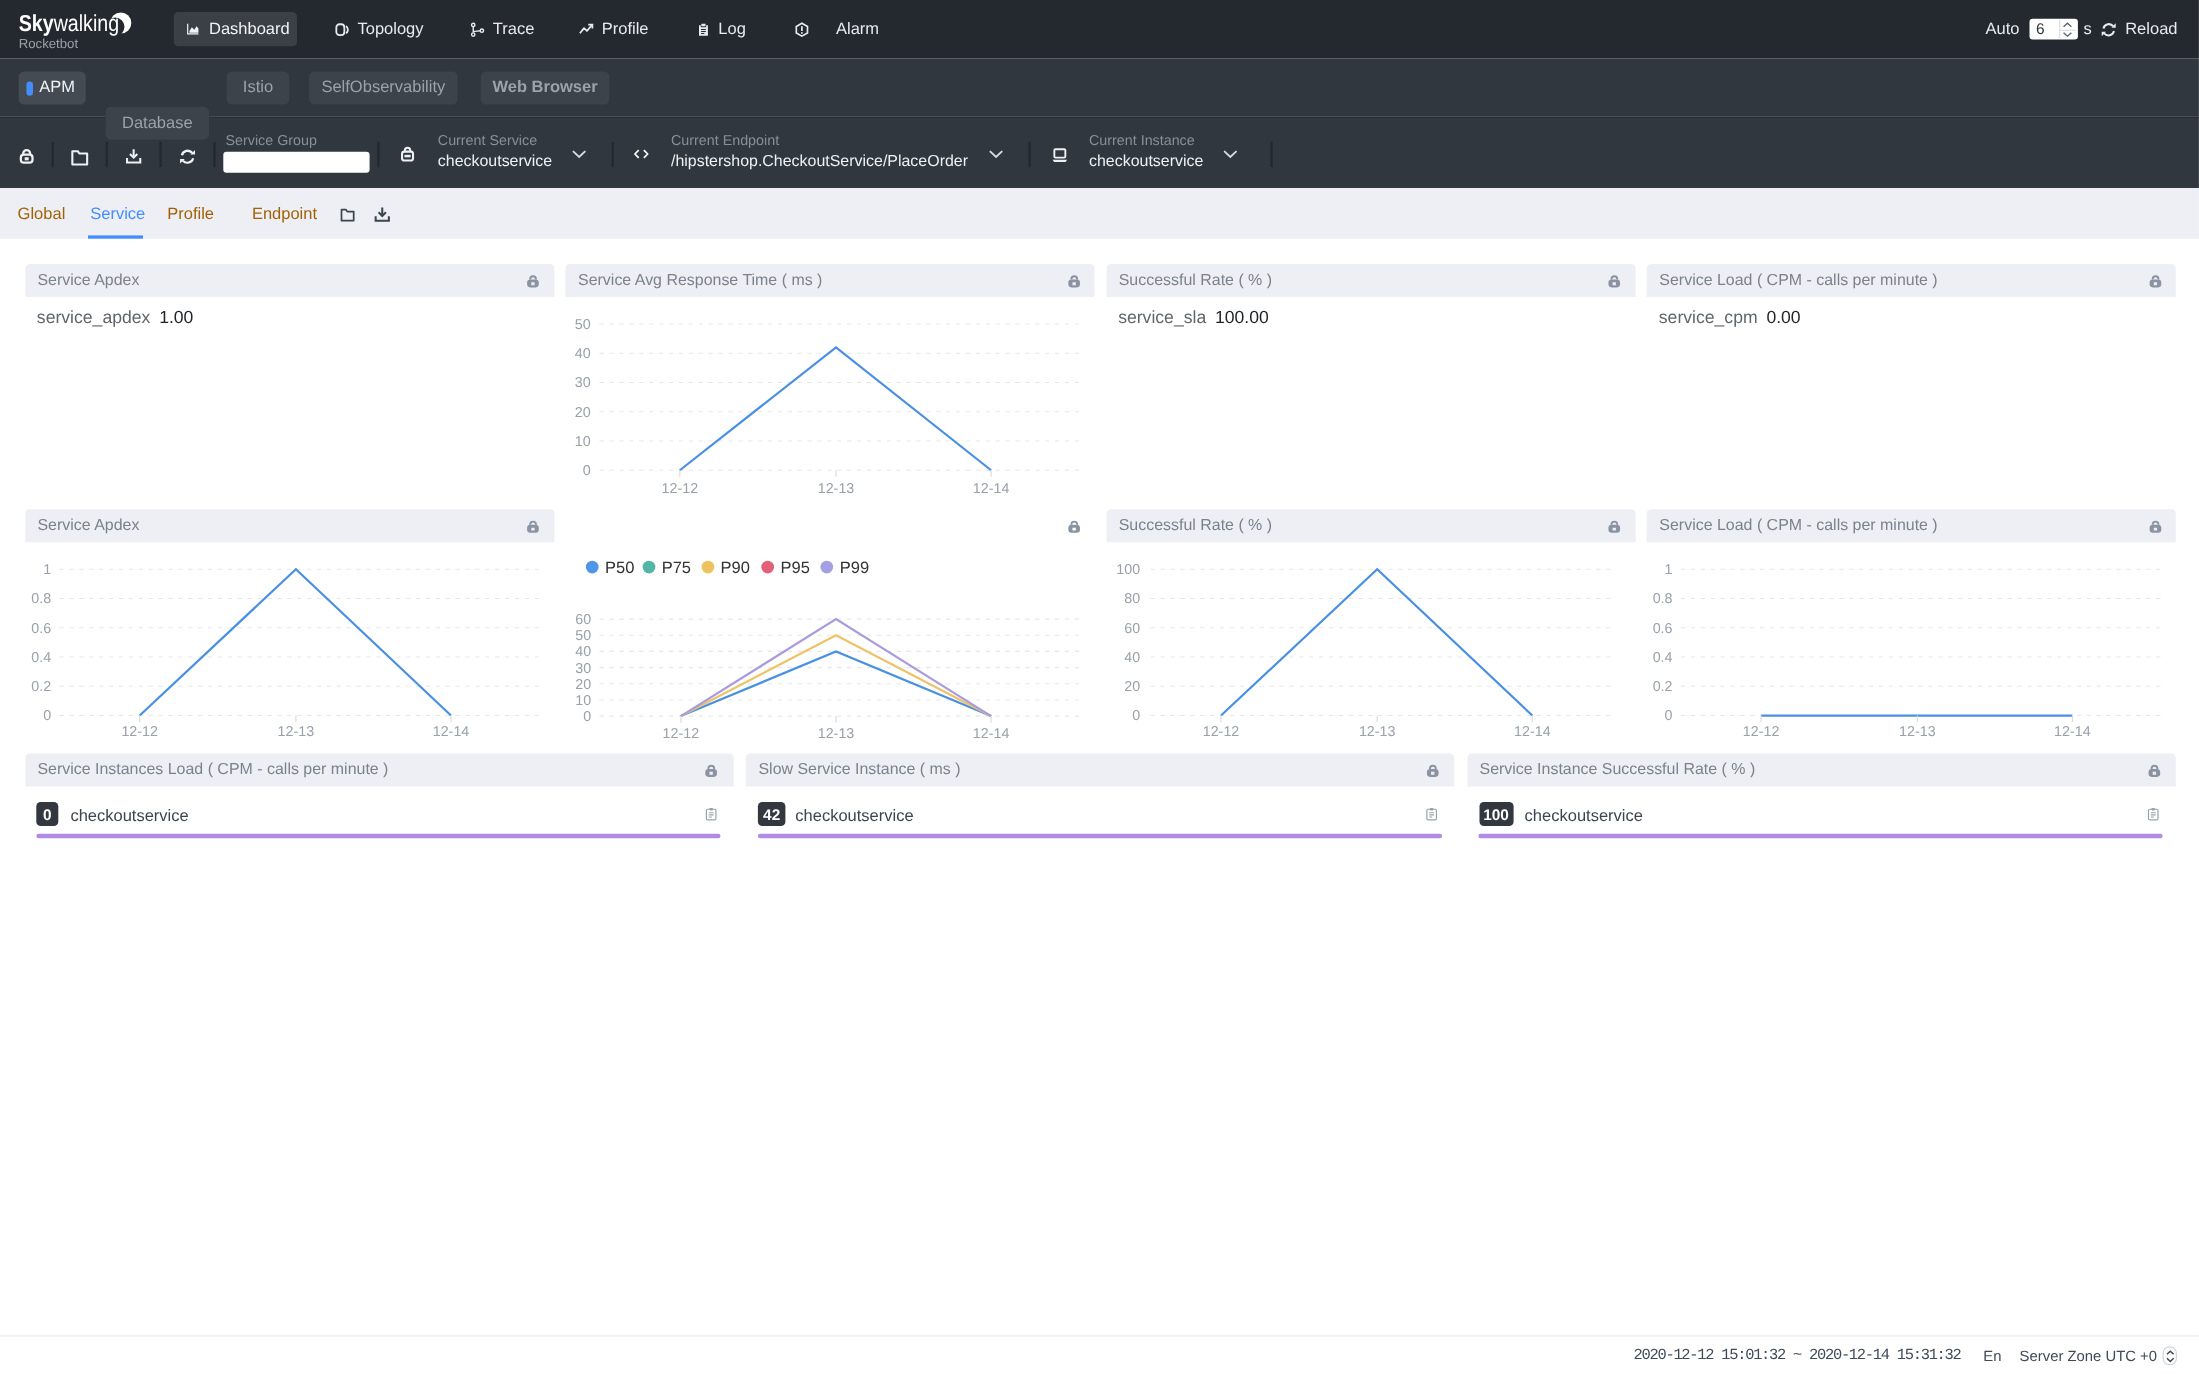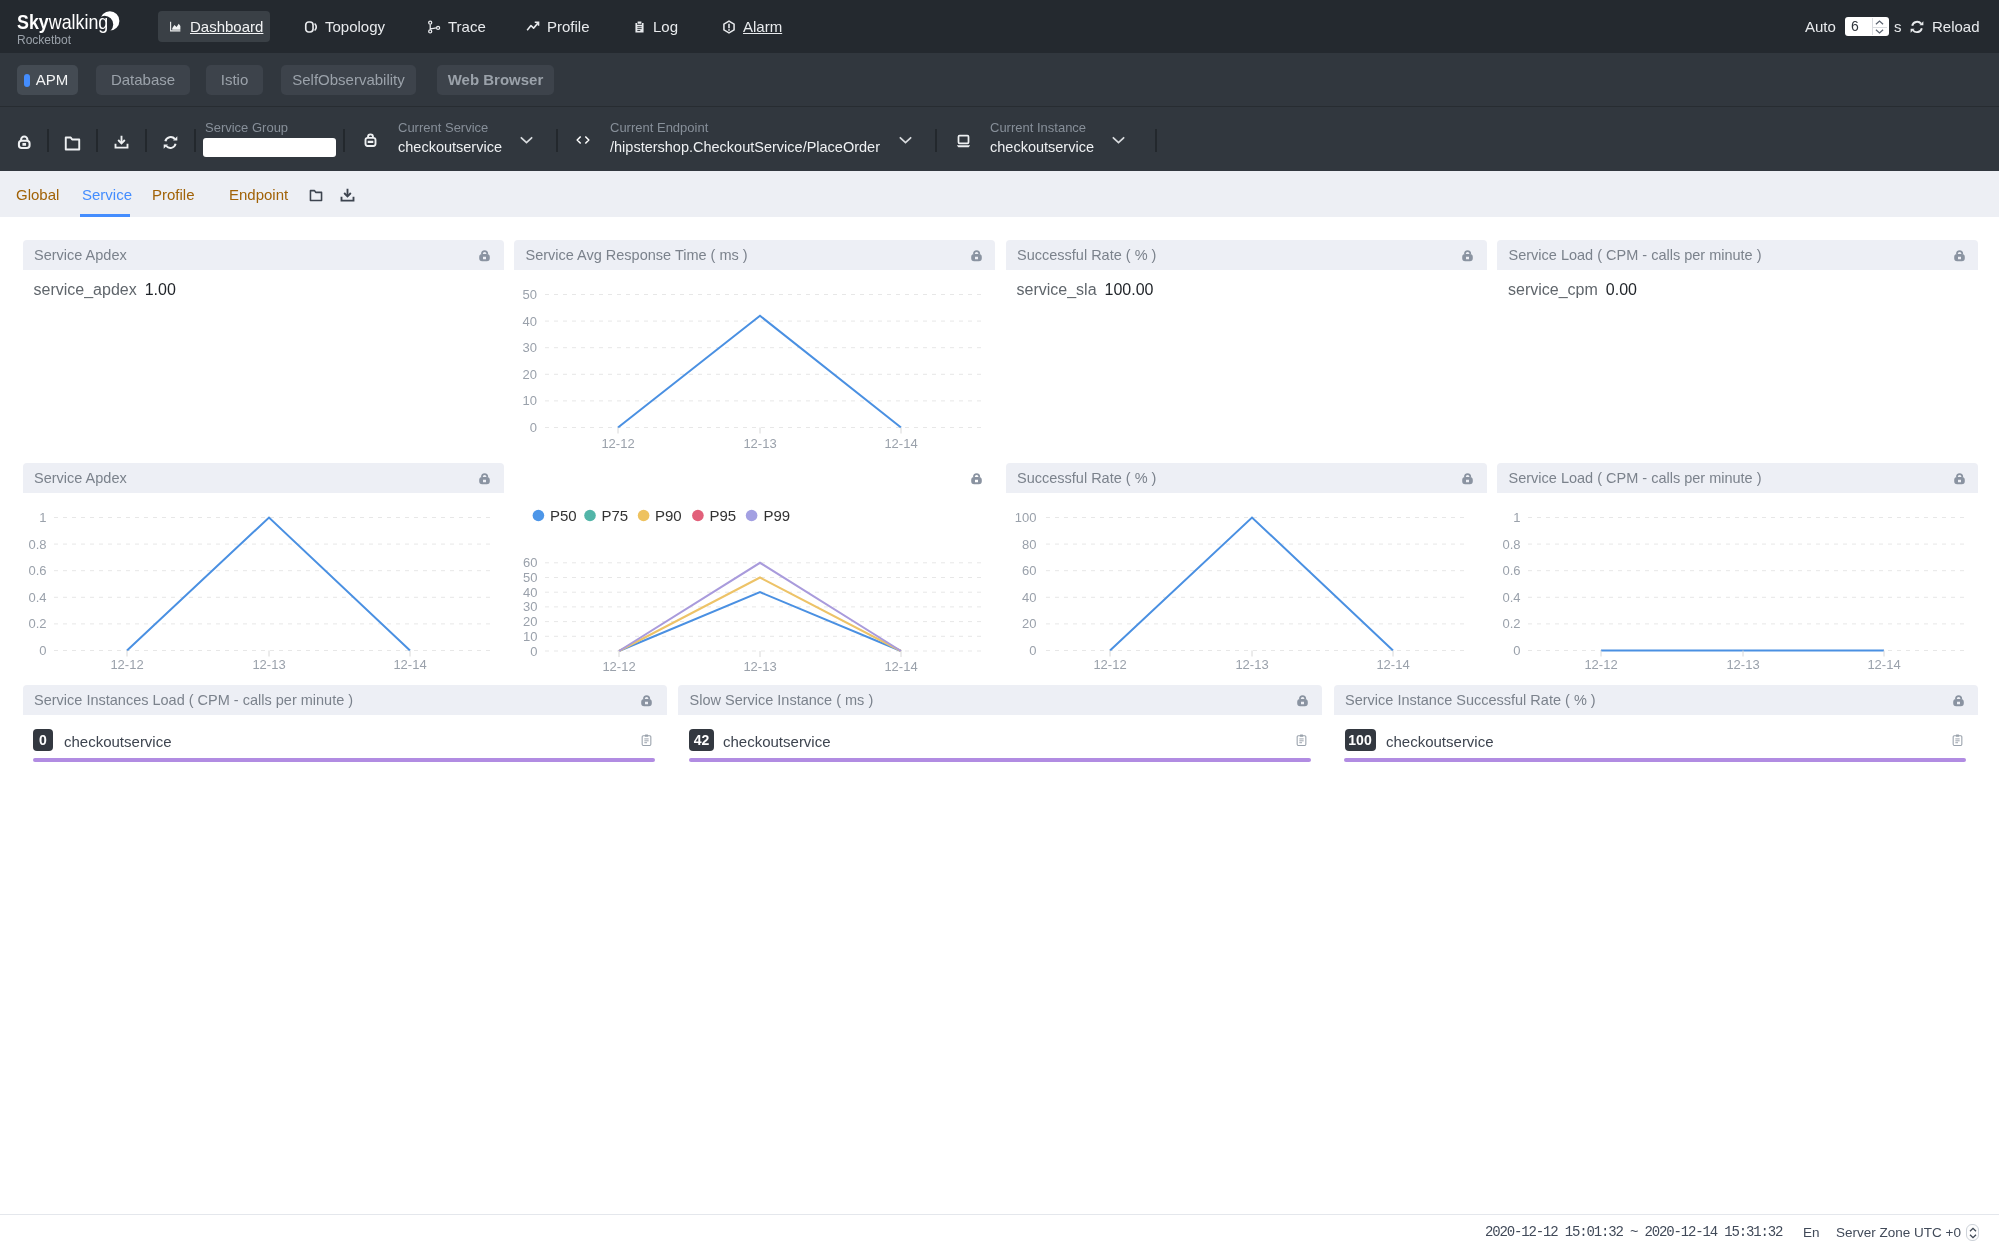--- a/index.html
+++ b/index.html
@@ -6,21 +6,21 @@
 html,body { width:1999px; height:1249px; background:#fff; font-family:"Liberation Sans", sans-serif; overflow:hidden; }
 .abs { position:absolute; }
 #page { position:relative; width:1999px; height:1249px; }
 
 #nav { left:0; top:0; width:1999px; height:53px; background:#24292f; }
 #row2 { left:0; top:53px; width:1999px; height:53px; background:#31373e; }
 #row3 { left:0; top:106px; width:1999px; height:65px; background:#31373e; border-top:1px solid #272c31; }
 #tabs { left:0; top:171px; width:1999px; height:46px; background:#edeff4; }
 #footer { left:0; top:1214px; width:1999px; height:35px; background:#fff; border-top:1px solid #e4e7ec; }
 .navitem { position:absolute; top:0; height:53px; display:flex; align-items:center; color:#e8eaed; font-size:15px; }
-.navbtn { position:absolute; top:11px; height:31px; background:#3a4046; border-radius:4px; display:flex; align-items:center; color:#f2f3f4; font-size:15px;text-decoration:underline; }
+.navbtn { position:absolute; top:11px; height:31px; background:#3a4046; border-radius:4px; display:flex; align-items:center; color:#f2f3f4; font-size:15px; }
 .r2btn { position:absolute; top:65px; height:29.5px; background:#3d434b; border-radius:5px; display:flex; align-items:center; justify-content:center; color:#9ba2aa; font-size:15px; }
 .lbl { position:absolute; color:#878f99; font-size:13px; }
 .val { position:absolute; color:#eef0f2; font-size:14.5px; white-space:nowrap; }
 .vdiv { position:absolute; width:2px; height:23px; top:129px; background:#23282d; }
 .tab { position:absolute; top:186px; font-size:15px; color:#a16207; }
 .hdr { position:absolute; height:30px; background:#edeff5; border-radius:4px 4px 0 0; }
 .hdr .t { position:absolute; left:11.5px; top:6.5px; font-size:14.5px; color:#7b828c; white-space:nowrap; }
 .metric { position:absolute; font-size:16px; color:#60666c; white-space:nowrap; }
 .metric b { color:#1f2328; margin-left:8px; font-weight:normal; }
 .badge { position:absolute; height:22px; background:#333840; border-radius:4px; color:#fff; font-size:14px; font-weight:bold; display:flex; align-items:center; justify-content:center; }
@@ -156,21 +156,21 @@
 <div class="navitem" style="left:633px;">
       <svg style="position:static;" width="13" height="14" viewBox="0 0 24 24" color="#e8eaed">
         <use href="#s-clip"></use>
       </svg>
       <span style="margin-left:7px;">Log</span>
     </div>
 <div class="navitem" style="left:722px;">
       <svg style="position:static;" width="14" height="14" viewBox="0 0 24 24" color="#e8eaed">
         <use href="#s-hex"></use>
       </svg>
-      <span style="margin-left:7px;text-decoration:underline;">Alarm</span>
+      <span style="margin-left:24px;">Alarm</span>
     </div>
 
 <div class="navitem" style="left:1805px;">Auto</div>
 <div class="abs" style="left:1845px;top:17px;width:44px;height:19px;background:#fff;border-radius:3px;"></div>
 <div class="abs" style="left:1851px;top:18px;font-size:14px;color:#30353c;">6</div>
 <div class="abs" style="left:1872px;top:18px;width:15px;height:17px;border-left:1px solid #d9dce0;"></div>
 <div class="abs" style="left:1872px;top:26.5px;width:15px;height:1px;background:#d9dce0;"></div>
 <svg style="left:1875px;top:20px;" width="9" height="5" viewBox="0 0 24 14">
       <path d="M2 12l10-9 10 9" fill="none" stroke="#5a6370" stroke-width="3.4"></path>
     </svg>
@@ -179,21 +179,21 @@
     </svg>
 <div class="navitem" style="left:1894px;">s</div>
 <svg style="left:1909px;top:19px;" width="16" height="16" viewBox="0 0 24 24" color="#e8eaed">
       <use href="#s-reload"></use>
     </svg>
 <div class="navitem" style="left:1932px;">Reload</div>
 <div class="r2btn" style="left:16.5px;width:61px;background:#444b53;color:#f2f3f4;">
       <span style="position:absolute;left:7px;top:8.5px;width:6.3px;height:13.5px;border-radius:3.2px;background:#448dfe;"></span>
       <span style="margin-left:10px;">APM</span>
     </div>
-<div class="r2btn" style="left:96px;width:94px;">Database</div>
+<div class="r2btn" style="left:96px;width:94px;margin-top:32px;">Database</div>
 <div class="r2btn" style="left:206px;width:57px;">Istio</div>
 <div class="r2btn" style="left:281px;width:135px;">SelfObservability</div>
 <div class="r2btn" style="left:437px;width:117px;font-weight:bold;">Web Browser</div>
 <svg style="left:17px;top:134px;" width="14.5" height="16" viewBox="0 0 24 24" color="#eef0f2">
       <use href="#s-lock"></use>
     </svg>
 <div class="vdiv" style="left:47px;"></div>
 <svg style="left:63.5px;top:134px;" width="17" height="17.5" viewBox="0 0 24 24" color="#eef0f2">
       <use href="#s-folder"></use>
     </svg>

